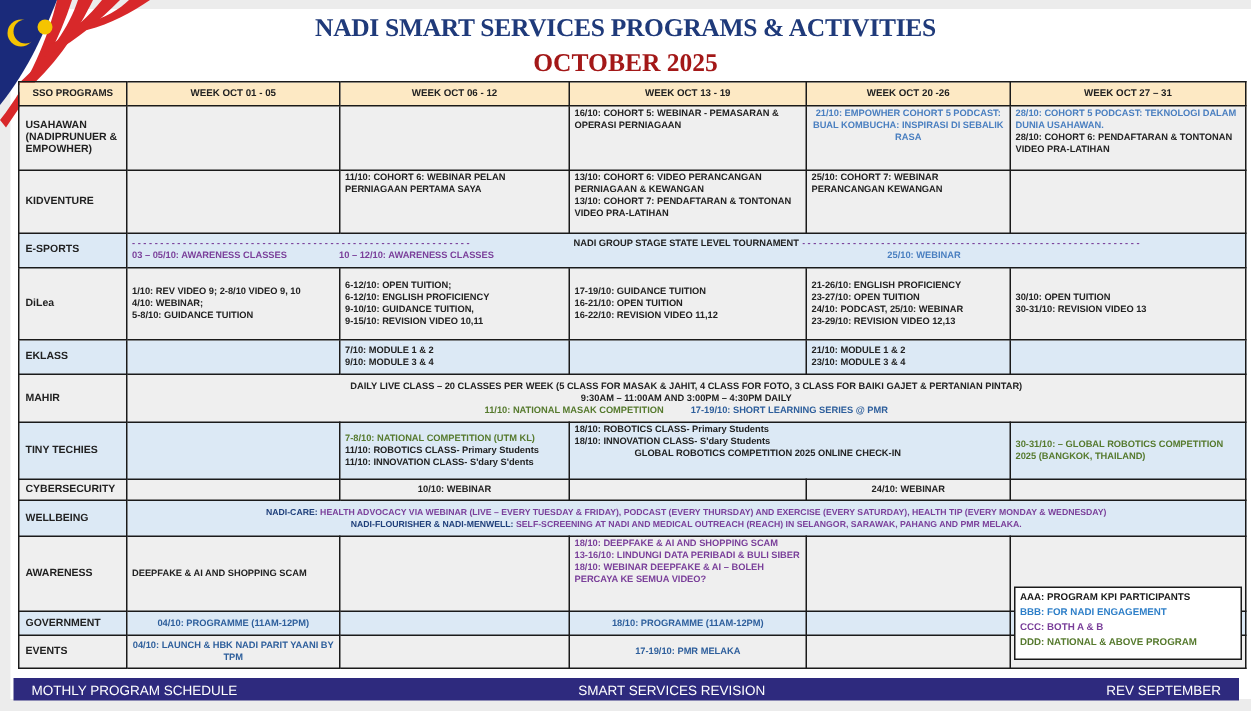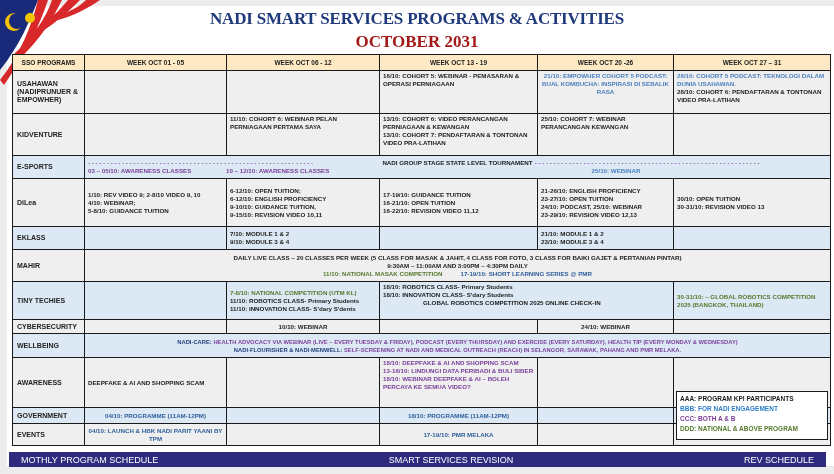--- a/index.html
+++ b/index.html
@@ -34,21 +34,21 @@
   <path d="M38 0 H48 C40 25 25 55 4 85 L0 80 C20 55 32 25 38 0 Z" fill="#d8282a"></path>
   <path d="M52 0 H62 C52 20 40 40 18 60 L12 56 C34 36 46 18 52 0 Z" fill="#d8282a"></path>
   <path d="M68 0 H80 C66 14 52 26 34 36 L30 32 C48 22 60 10 68 0 Z" fill="#d8282a"></path>
   <path d="M86 0 H100 C88 8 74 16 58 20 L56 16 C70 12 80 6 86 0 Z" fill="#d8282a"></path>
   <circle cx="14" cy="22" r="9" fill="#f5c400"></circle>
   <circle cx="17" cy="21" r="8" fill="#1a2a7a"></circle>
   <circle cx="30" cy="18" r="5" fill="#f5c400"></circle>
 </svg>
 
 <div class="title1">NADI SMART SERVICES PROGRAMS &amp; ACTIVITIES</div>
-<div class="title2">OCTOBER 2031</div>
+<div class="title2">OCTOBER 2025</div>
 
 <table>
   <colgroup>
     <col style="width:72px">
       <col style="width:142px">
       <col style="width:153px">
       <col style="width:158px">
       <col style="width:136px">
       <col style="width:157px">
   </colgroup>
@@ -228,14 +228,14 @@
 <div class="legend">
   <div style="color:#1a1a1a">AAA: PROGRAM KPI PARTICIPANTS</div>
   <div style="color:#2e7fc8">BBB: FOR NADI ENGAGEMENT</div>
   <div style="color:#7a3f9a">CCC: BOTH A &amp; B</div>
   <div style="color:#567a2e">DDD: NATIONAL &amp; ABOVE PROGRAM</div>
 </div>
 
 <div class="footer">
   <span>MOTHLY PROGRAM SCHEDULE</span>
   <span>SMART SERVICES REVISION</span>
-  <span>REV SCHEDULE</span>
+  <span>REV SEPTEMBER</span>
 </div>
 
 </body></html>

